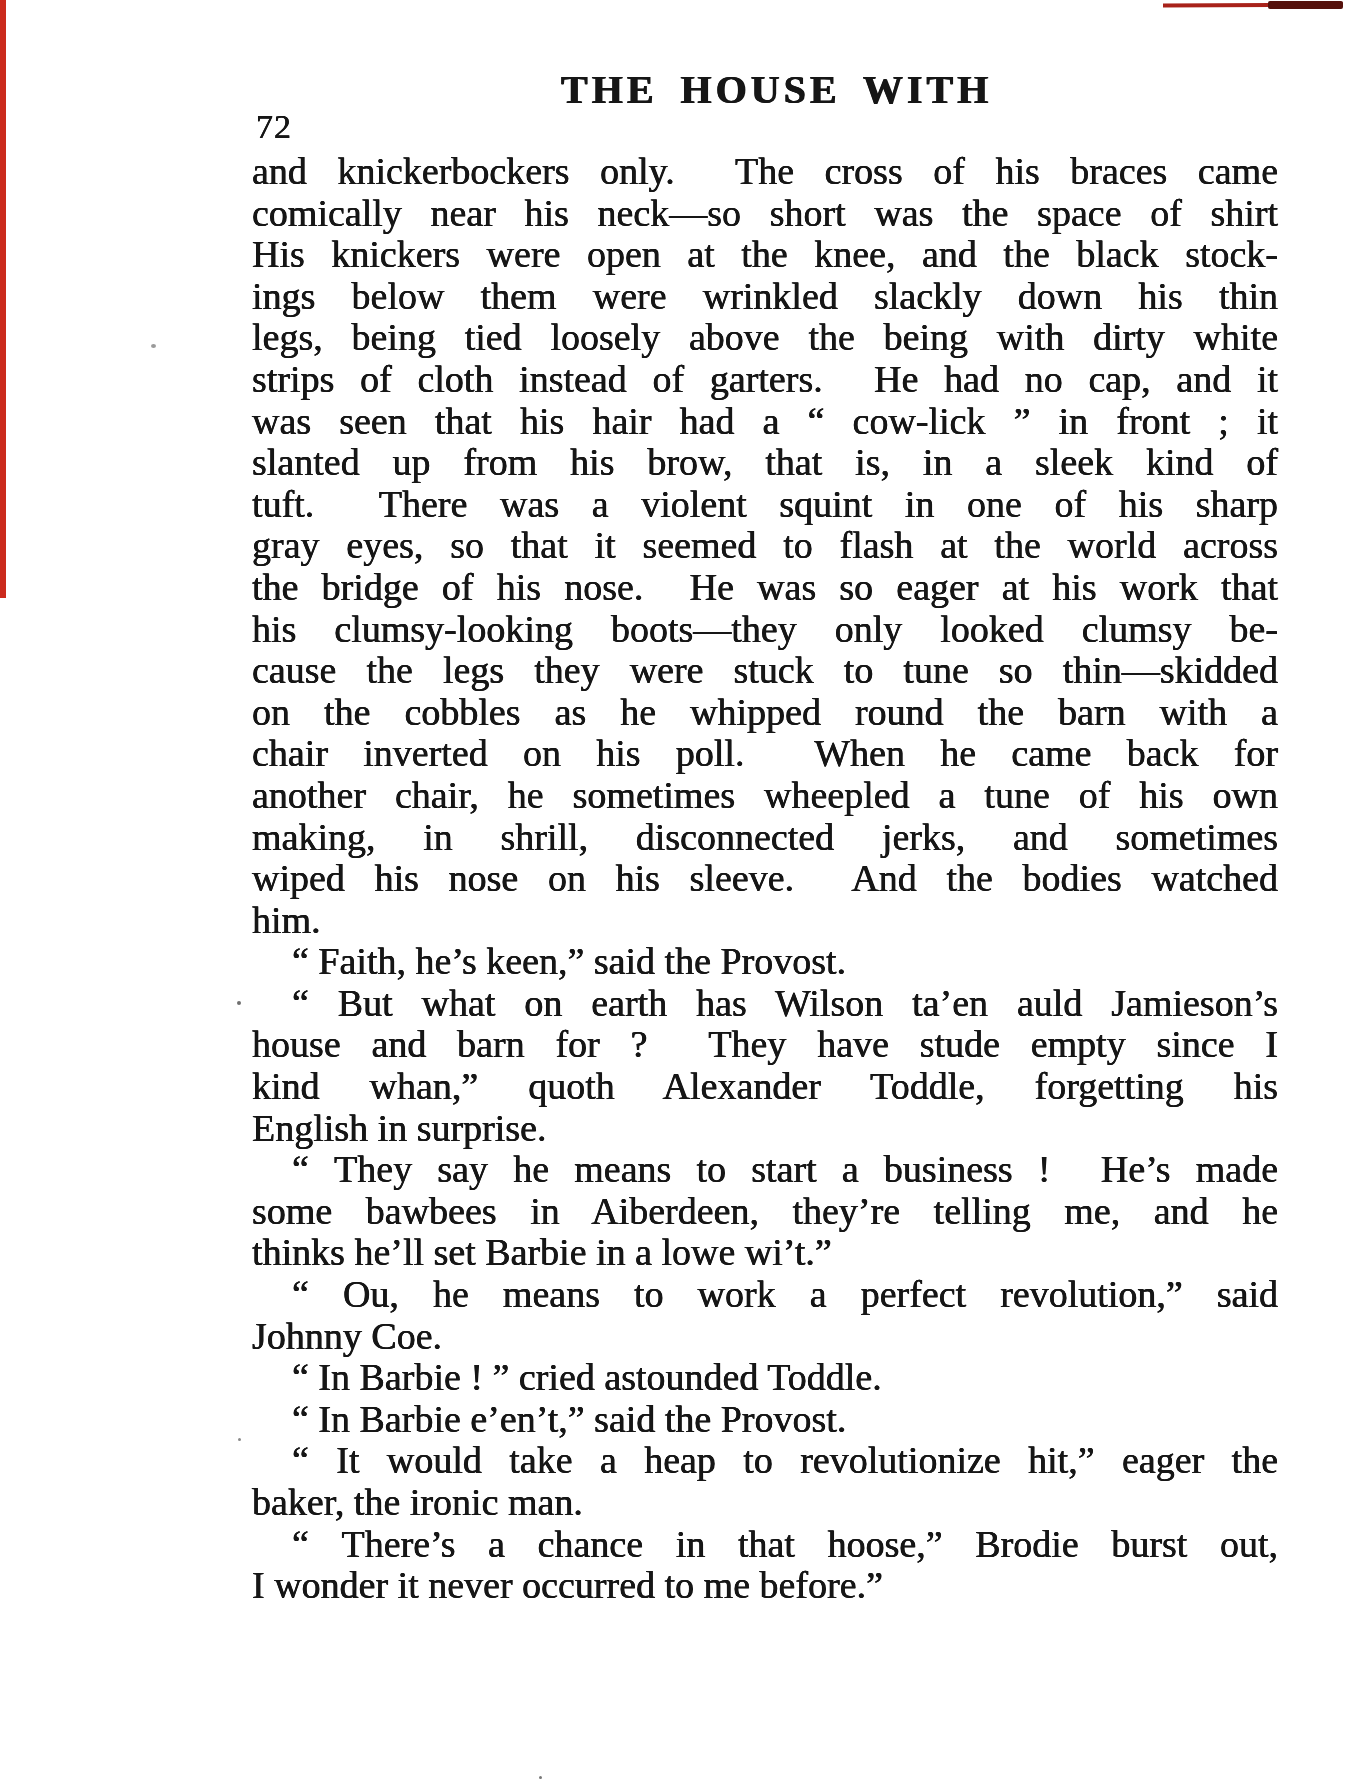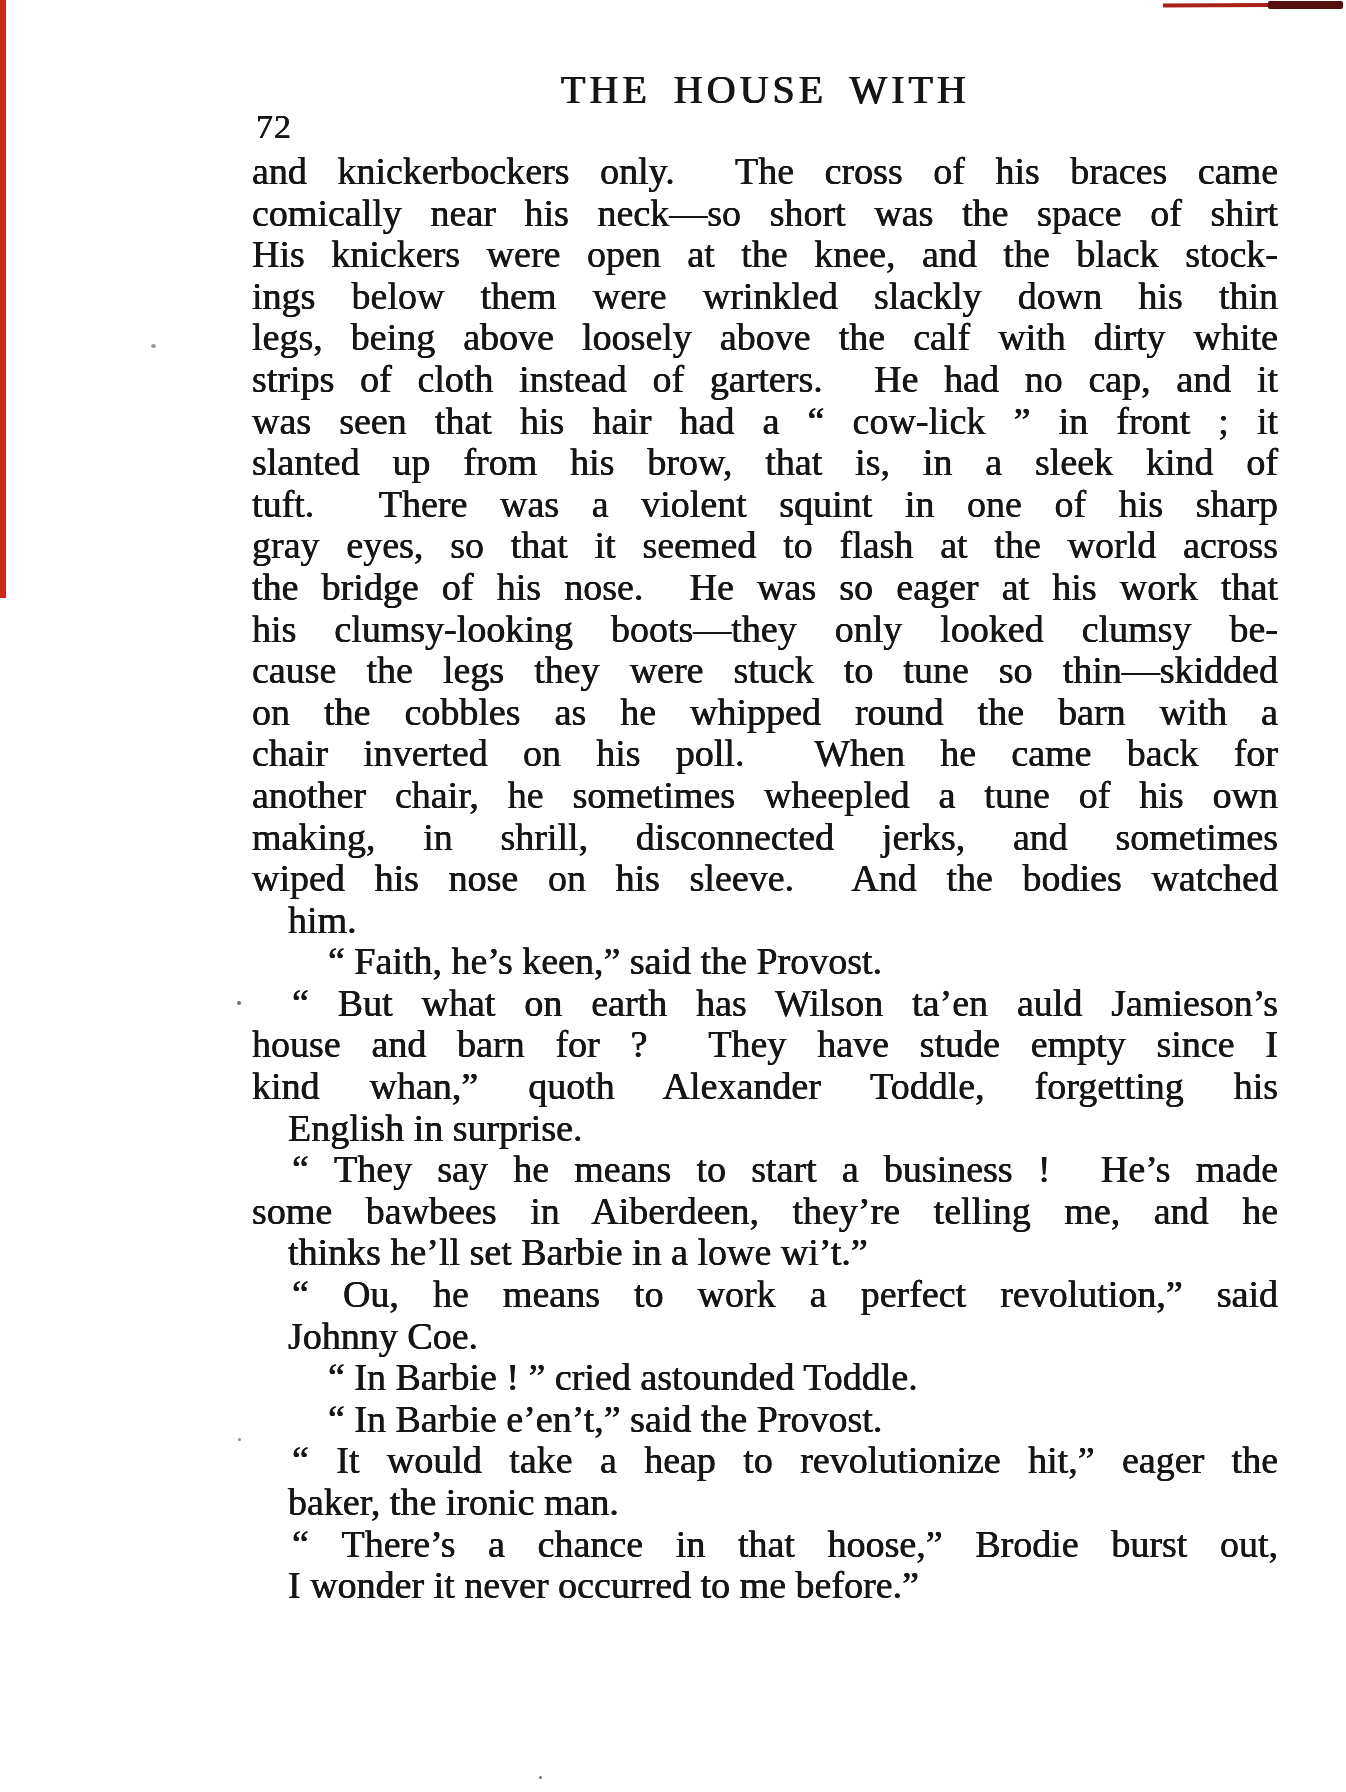--- a/index.html
+++ b/index.html
@@ -11,31 +11,31 @@
     overflow: hidden;
   }
   .ink { color: #161616; text-shadow: 0.35px 0 0 currentColor, -0.25px 0 0 currentColor; }
 
   #page-number {
     position: absolute; left: 256px; top: 108px;
     font-size: 34px; letter-spacing: 1px;
   }
   #running-title {
     position: absolute; left: 561px; top: 66px;
-    font-size: 40px; font-weight: normal;
+    font-size: 40px; font-weight: bold;
     letter-spacing: 4px; word-spacing: 9px;
     white-space: nowrap;
     text-shadow: 0.6px 0 0 currentColor, -0.4px 0 0 currentColor;
   }
   #text-block {
     position: absolute; left: 252px; top: 151px; width: 1026px;
     font-size: 38px; line-height: 41.6px;
   }
   .line { text-align: justify; text-align-last: justify; white-space: normal; }
-  .line.nojust { text-align-last: left; margin-left: 36px; }
+  .line.nojust { text-align-last: left; }
   .line.indent { text-indent: 40px; }
   .it { }
 
   
   .stripe-left {
     position: absolute; left: 0; top: 0; width: 6px; height: 598px;
     background: #cb2a1d;
   }
   .mark-top-right {
     position: absolute; left: 1163px; top: 3px; width: 180px; height: 4px;
@@ -59,21 +59,21 @@
 <div class="mark-top-right-blob"></div>
 
 <div id="page-number" class="ink">72</div>
 <div id="running-title" class="ink">THE HOUSE WITH</div>
 
 <div id="text-block" class="ink">
     <div class="line"><span>and knickerbockers only.&nbsp; The cross of his braces came</span></div>
     <div class="line"><span>comically near his neck—so short was the space of shirt</span></div>
     <div class="line"><span>His knickers were open at the knee, and the black stock-</span></div>
     <div class="line"><span>ings below them were wrinkled slackly down his thin</span></div>
-    <div class="line"><span>legs, being above loosely above the calf with dirty white</span></div>
+    <div class="line"><span>legs, being tied loosely above the being with dirty white</span></div>
     <div class="line"><span>strips of cloth instead of garters.&nbsp; He had no cap, and it</span></div>
     <div class="line"><span>was seen that his hair had a “&nbsp;cow-lick&nbsp;” in front&nbsp;; it</span></div>
     <div class="line"><span>slanted up from his brow, that is, in a sleek kind of</span></div>
     <div class="line"><span>tuft.&nbsp; There was a violent squint in one of his sharp</span></div>
     <div class="line"><span>gray eyes, so that it seemed to flash at the world across</span></div>
     <div class="line"><span>the bridge of his nose.&nbsp; He was so eager at his work that</span></div>
     <div class="line"><span>his clumsy-looking boots—they only </span><span class="it">looked</span><span> clumsy be-</span></div>
     <div class="line"><span>cause the legs they were stuck to tune so thin—skidded</span></div>
     <div class="line"><span>on the cobbles as he whipped round the barn with a</span></div>
     <div class="line"><span>chair inverted on his poll.&nbsp; When he came back for</span></div>

